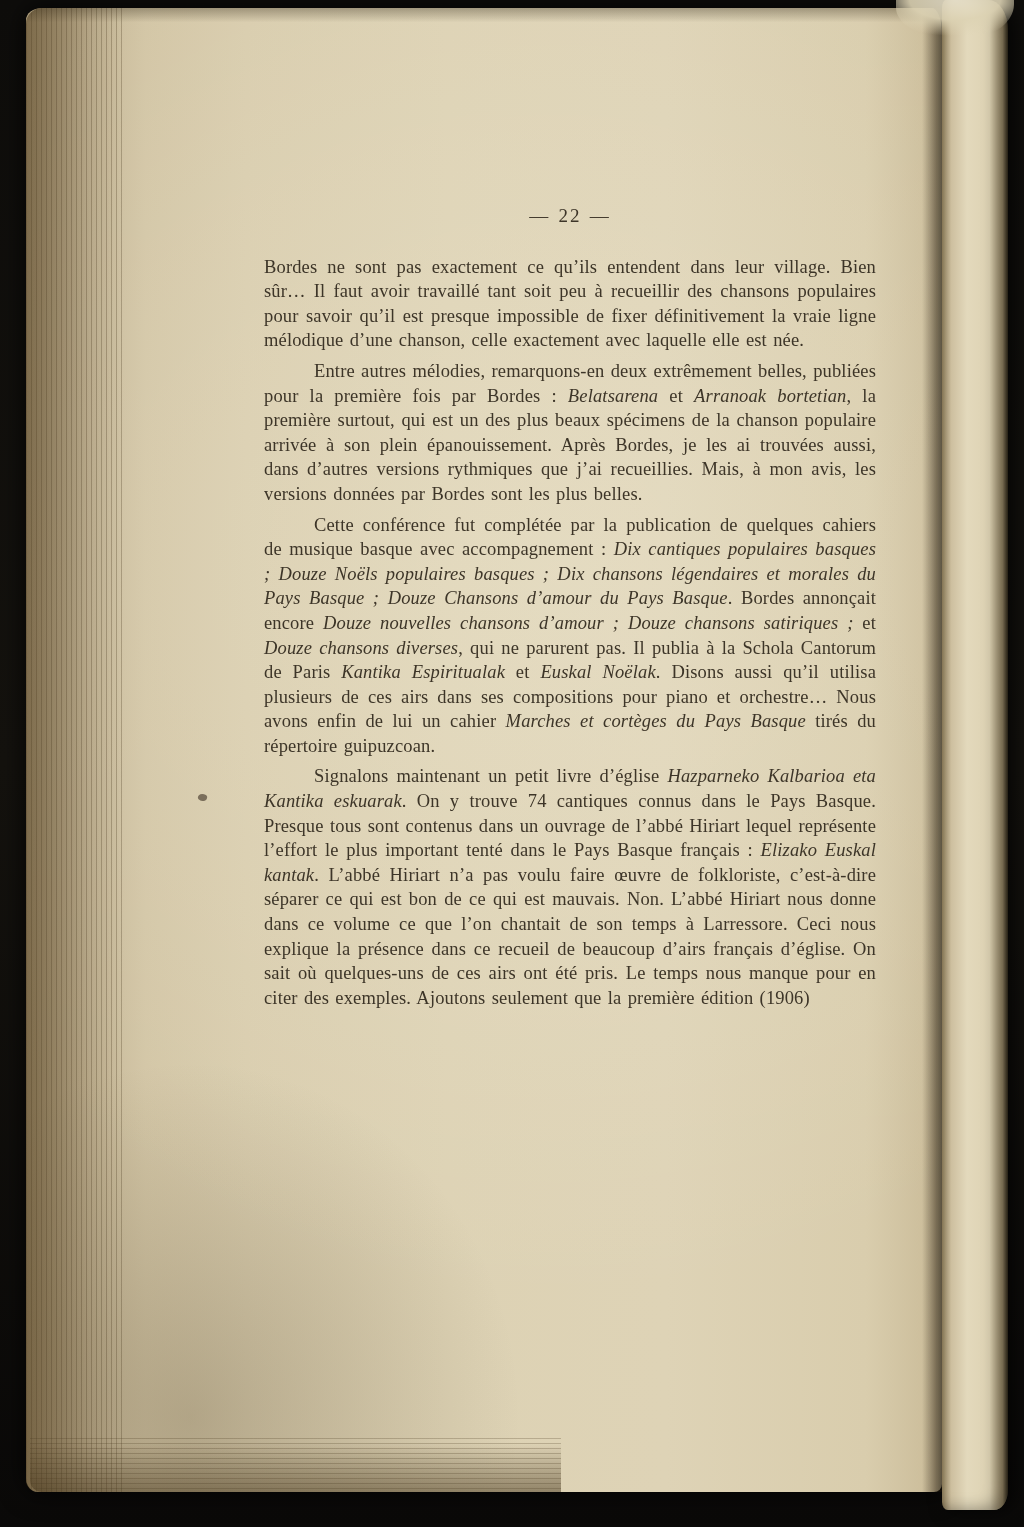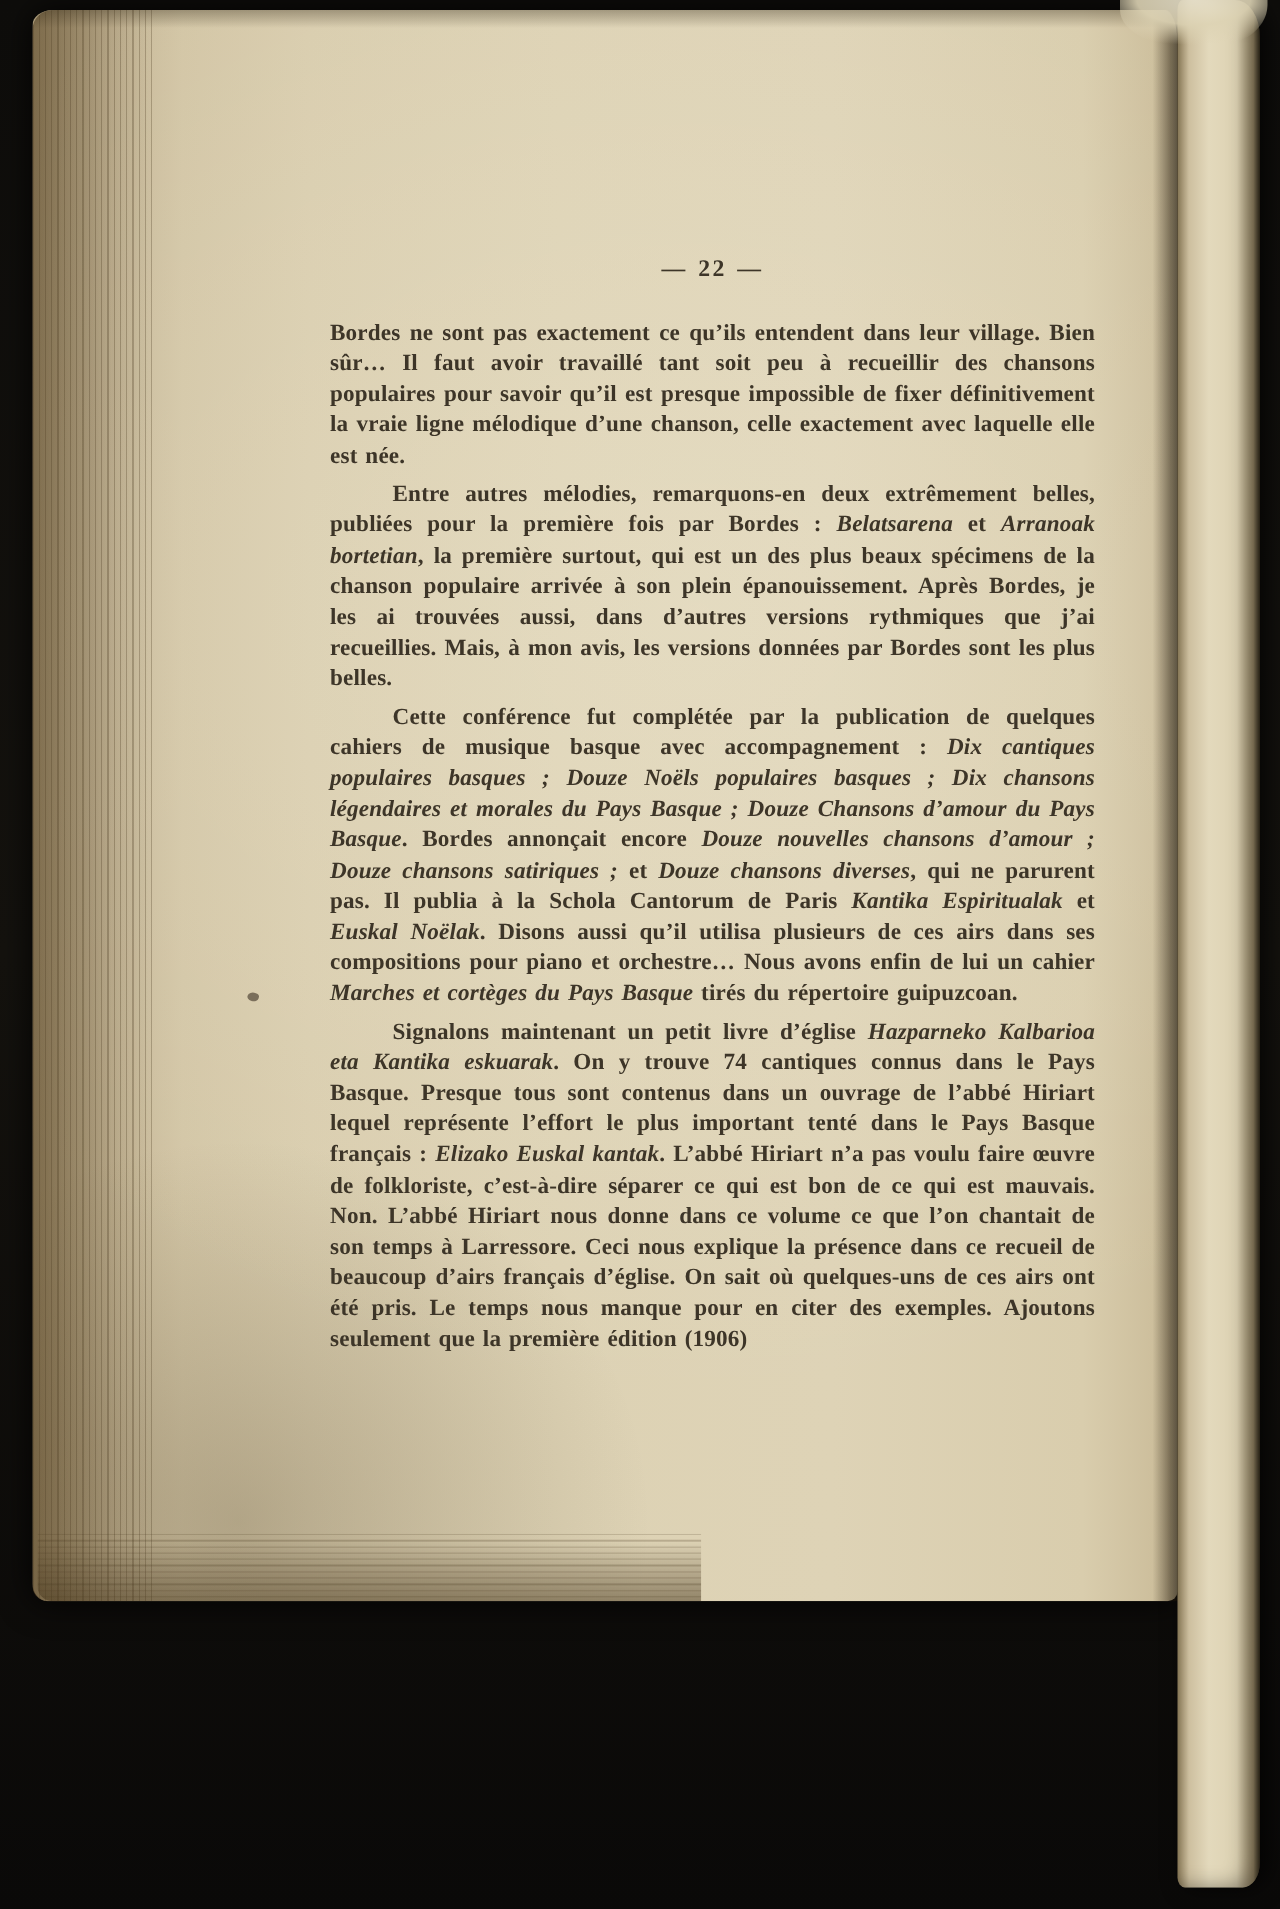--- a/index.html
+++ b/index.html
@@ -15,36 +15,35 @@
     overflow: hidden;
     font-family: "Liberation Serif", "DejaVu Serif", serif;
   }
 
   
   .page {
     position: absolute;
     left: 26px;
     top: 8px;
     width: 916px;
-    height: 1273px;
+    height: 1484px;
     background:
       radial-gradient(ellipse 130% 80% at 58% 38%, rgba(255,252,238,0.20), rgba(255,252,238,0) 62%),
       radial-gradient(ellipse 60% 40% at 18% 95%, rgba(70,55,30,0.25), rgba(70,55,30,0) 60%),
       linear-gradient(90deg,
         #ab9b79 0px,
         #c4b595 60px,
         #d3c6a6 120px,
         #d9cdae 220px,
         #ddd2b4 420px,
         #ded3b6 640px,
         #d9cdad 840px,
         #c9ba97 916px);
     border-radius: 16px 10px 8px 12px / 12px 26px 8px 14px;
     box-shadow: 0 0 26px rgba(0,0,0,0.85);
-    font-weight: bold;
   }
 
   
   .page-stack-left {
     position: absolute;
     left: 0;
     top: 0;
     bottom: 0;
     width: 96px;
     border-radius: 16px 0 0 12px;

